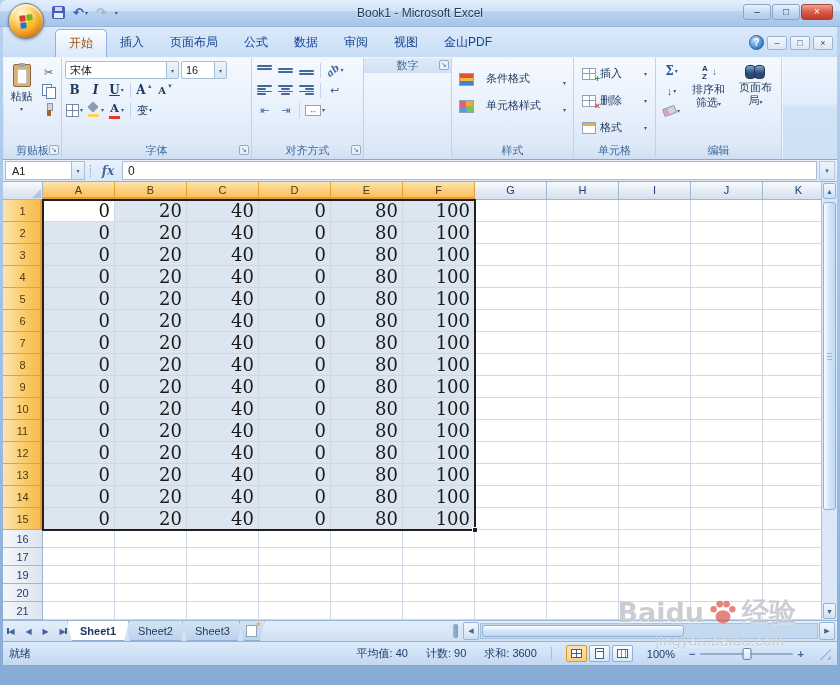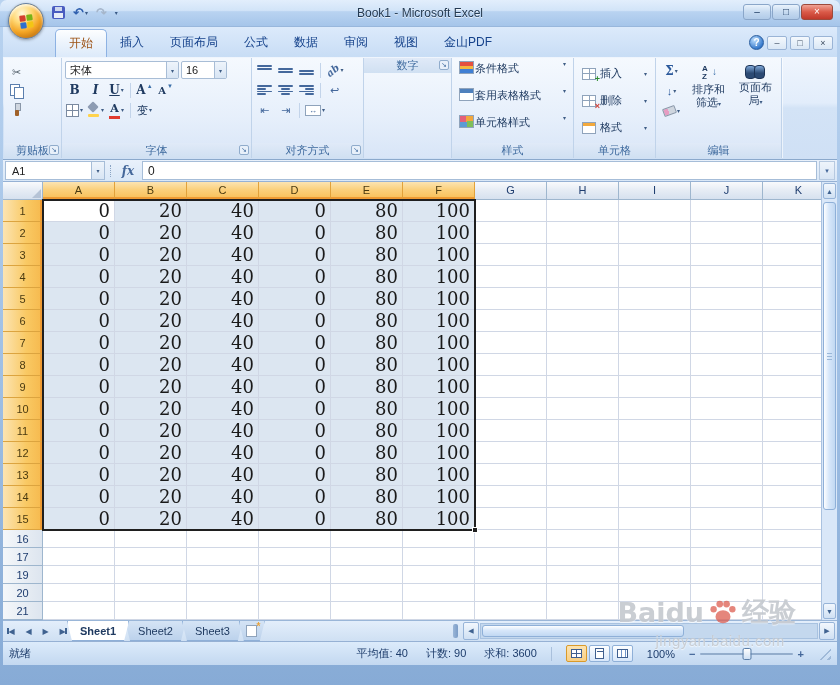--- a/index.html
+++ b/index.html
@@ -111,21 +111,21 @@
 .merge{width:16px;height:11px;border:1px solid #8fa3bb;background:#fff;display:flex;align-items:center;justify-content:center;
   font-size:8px;color:#44689c;font-style:normal}
 
 .w-num{width:88px}
 .gcur{font:bold 11px "DejaVu Serif",serif;color:#9a7b2d;font-style:normal}
 .gpct{font:bold 11px "Liberation Sans",sans-serif;color:#1f3a60;font-style:normal}
 .gcom{font:bold 13px "DejaVu Serif",serif;color:#1f3a60;font-style:normal;line-height:.4}
 .gdec{font-size:8px;color:#1f3a60;font-style:normal;letter-spacing:-.5px}
 
 .w-styles{width:122px}
-.stylebtn{display:flex;align-items:flex-start;gap:1px;height:25px;padding:0 4px;border-radius:3px;font-size:11px;color:#1f3a60}
+.stylebtn{display:flex;align-items:flex-end;gap:12px;height:25px;padding:0 4px;border-radius:3px;font-size:11px;color:#1f3a60}
 .sico{width:15px;height:13px;border:1px solid #8fa3bb;flex:0 0 auto;display:block}
 .sico.cond{background:linear-gradient(180deg,#e4503f 0 34%,#f4b73f 34% 67%,#3f7fd4 67%)}
 .sico.tbl{background:linear-gradient(#4f81bd 0 4px,#fff 4px)}
 .sico.cstyle{background:conic-gradient(#f2a73d 0 25%,#7fbf5a 25% 50%,#5b9bd5 50% 75%,#e4607a 75%)}
 .stylebtn .dd{margin-left:auto}
 
 .w-cells{width:82px}
 .cellbtn{display:flex;align-items:center;gap:4px;height:25px;padding:0 5px;border-radius:3px;font-size:11px;color:#1f3a60}
 .cico{width:14px;height:12px;border:1px solid #8fa3bb;position:relative;flex:0 0 auto;display:block;
   background:linear-gradient(#8fa3bb,#8fa3bb) 50% 0/1px 100% no-repeat,linear-gradient(#8fa3bb,#8fa3bb) 0 50%/100% 1px no-repeat,#fff}
@@ -148,21 +148,21 @@
 .sA,.sZ{position:absolute;left:2px;font:bold 8px "Liberation Sans",sans-serif;color:#1f3a60;font-style:normal}
 .sA{top:0}.sZ{top:8px}
 .sAr{position:absolute;right:0;top:2px;font-size:10px;color:#3a6ea8;font-style:normal}
 .ico-find{width:22px;height:15px;position:relative}
 .ico-find::before,.ico-find::after{content:"";position:absolute;top:1px;width:9px;height:12px;border-radius:4px;
   background:linear-gradient(#7fa8d8,#2c4a73 60%);border:1px solid #1c3356}
 .ico-find::before{left:1px}.ico-find::after{right:1px}
 
 .fbar{height:22px;background:linear-gradient(#e9f1fb,#d9e7f7);border-bottom:1px solid #96b1d4;
   display:flex;align-items:stretch;padding:1px 2px;gap:2px}
-.namebox{width:100px;background:#fff;border:1px solid #a6bdd8;display:flex;align-items:center;padding-left:6px;
+.namebox{width:80px;background:#fff;border:1px solid #a6bdd8;display:flex;align-items:center;padding-left:6px;
   font-size:11px;color:#222}
 .nbdd{margin-left:auto;width:13px;height:100%;border-left:1px solid #a6bdd8;display:flex;align-items:center;justify-content:center;
   font-size:6px;color:#3f5d85;background:linear-gradient(#eef4fb,#d8e5f4);font-style:normal}
 .fgrip{width:7px;display:flex;align-items:center;justify-content:center}
 .fgrip::after{content:"";width:0;height:12px;border-left:1px dotted #8aa4c4}
 .fxbtn{width:24px;display:flex;align-items:center;justify-content:center;
   font:italic bold 12px "DejaVu Serif",serif;color:#44679a}
 .finput{flex:1;background:#fff;border:1px solid #a6bdd8;display:flex;align-items:center;padding-left:5px;
   font-size:12px;color:#222}
 .fexpand{width:16px;display:flex;align-items:center;justify-content:center;font-size:7px;color:#44679a;
@@ -306,20 +306,25 @@
       <span class="wbbtn">–</span>
       <span class="wbbtn">□</span>
       <span class="wbbtn">×</span>
     </div>
   </div>
 
   <div class="ribbon">
 
     <div class="rgroup w-clip">
       <div class="gbody clip">
+        <div class="pastebtn">
+          <i class="ic-clip"></i>
+          <span class="plabel">粘贴</span>
+          <i class="dd">▾</i>
+        </div>
         <div class="clipcol">
           <span class="sbtn">
               <i class="gcut">✂</i>
             </span>
           <span class="sbtn">
               <i class="ic-copy"></i>
             </span>
           <span class="sbtn">
               <i class="ic-paint"></i>
             </span>
@@ -465,25 +470,20 @@
 
     <div class="rgroup w-num">
       <div class="glabel"><span>数字</span><i class="launcher">↘</i></div>
     </div>
 
     <div class="rgroup w-styles">
       <div class="gbody">
         <div class="stylebtn">
             <i class="sico cond"></i>
             <span>条件格式</span>
-            <i class="dd">▾</i>
-          </div>
-        <div class="stylebtn">
-            <i class="sico tbl"></i>
-            <span>套用表格格式</span>
             <i class="dd">▾</i>
           </div>
         <div class="stylebtn">
             <i class="sico cstyle"></i>
             <span>单元格样式</span>
             <i class="dd">▾</i>
           </div>
       </div>
       <div class="glabel"><span>样式</span></div>
     </div>

